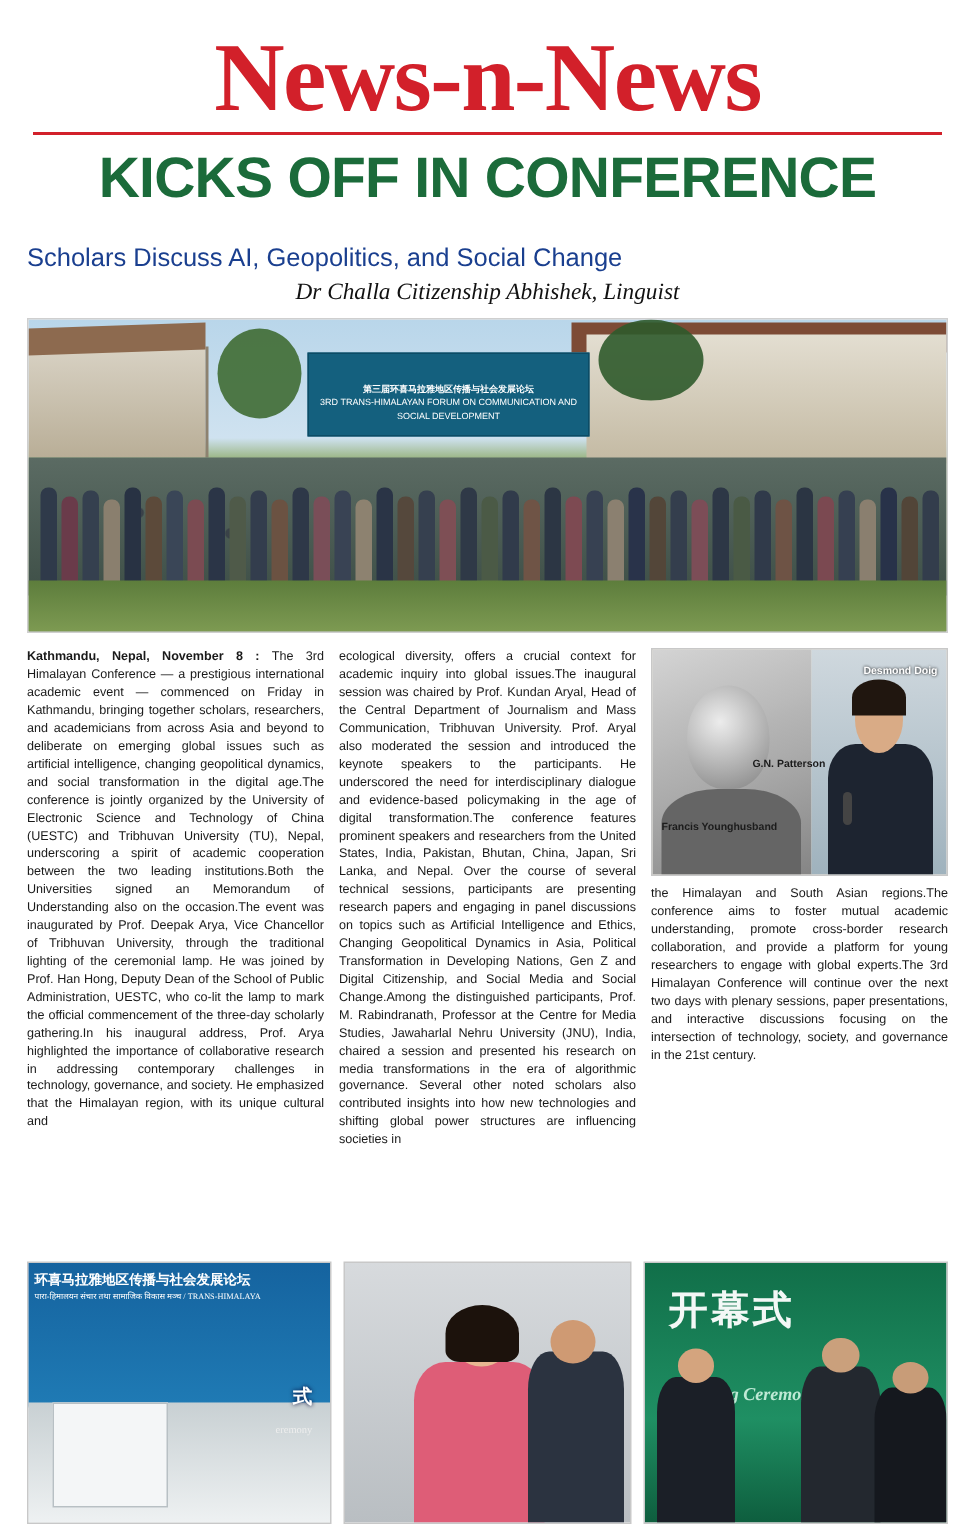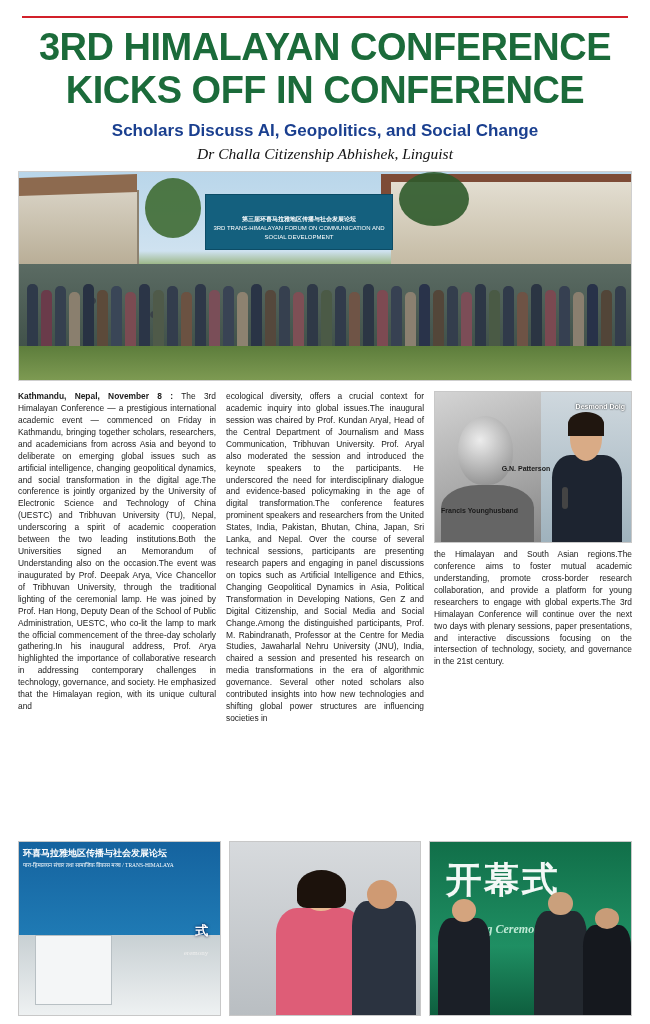--- a/index.html
+++ b/index.html
@@ -45,25 +45,25 @@
     color: #1b6b3a;
     font-family: "Liberation Sans", sans-serif;
     font-weight: bold;
     font-size: 38px;
     line-height: 1.12;
     letter-spacing: -0.5px;
     margin: 4px 0 2px 0;
   }
   .headline .line2 { display: block; }
   .subhead {
-    text-align: center;
+    text-align: left;
     color: #1a3f8f;
-    font-weight: bold;
+    font-weight: normal;
     font-size: 17px;
-    margin: 10px 0 4px 0;
+    margin: 22px 0 4px 0;
   }
   .byline {
     text-align: center;
     font-family: "Liberation Serif", serif;
     font-style: italic;
     font-size: 15.5px;
     color: #111;
     margin: 4px 0 8px 0;
   }
   
@@ -208,38 +208,38 @@
 
   .photo.p2 { width: 32%; background: linear-gradient(#c7ced2, #e7eaec); }
   .photo.p2 .wall { position: absolute; inset: 0; background: linear-gradient(#d7dadd, #b9bec2); }
   .photo.p2 .woman-body { position: absolute; left: 24%; bottom: 0; width: 46%; height: 62%; background: #de5d77; border-radius: 24% 24% 0 0; }
   .photo.p2 .woman-head { position: absolute; left: 38%; top: 20%; width: 20%; height: 20%; border-radius: 50%; background: #e8b792; }
   .photo.p2 .woman-hair { position: absolute; left: 35%; top: 16%; width: 26%; height: 22%; border-radius: 50% 50% 20% 20%; background: #1c120c; }
   .photo.p2 .man { position: absolute; right: 2%; bottom: 0; width: 34%; height: 66%; background: #2b3340; border-radius: 22% 22% 0 0; }
   .photo.p2 .man-head { position: absolute; right: 12%; top: 22%; width: 16%; height: 17%; border-radius: 50%; background: #cf9a73; }
 
   .photo.p3 { width: 34%; background: linear-gradient(#116f49, #1f8f63 60%, #0e5e3e 100%); }
-  .photo.p3 .cn { position: absolute; left: 8%; top: 8%; color: #fff; font-size: 36px; font-weight: bold; letter-spacing: 2px; opacity: .95; }
+  .photo.p3 .cn { position: absolute; left: 8%; top: 8%; color: #fff; font-size: 26px; font-weight: bold; letter-spacing: 2px; opacity: .95; }
   .photo.p3 .en { position: absolute; left: 10%; top: 46%; color: #bfe9d5; font-size: 12px; font-weight: bold; font-style: italic; }
   .photo.p3 .suitA { position: absolute; left: 4%; bottom: 0; width: 26%; height: 56%; background: #1b1f27; border-radius: 24% 24% 0 0; }
   .photo.p3 .suitB { position: absolute; right: 22%; bottom: 0; width: 26%; height: 60%; background: #23282f; border-radius: 24% 24% 0 0; }
   .photo.p3 .suitC { position: absolute; right: 0; bottom: 0; width: 24%; height: 52%; background: #15181e; border-radius: 24% 24% 0 0; }
   .photo.p3 .headA { position: absolute; left: 11%; bottom: 54%; width: 12%; height: 13%; border-radius: 50%; background: #d4a47e; }
   .photo.p3 .headB { position: absolute; right: 29%; bottom: 58%; width: 12%; height: 13%; border-radius: 50%; background: #caa07c; }
   .photo.p3 .headC { position: absolute; right: 6%; bottom: 50%; width: 12%; height: 12%; border-radius: 50%; background: #c89c78; }
 </style>
 </head>
 <body>
 
 <div class="page">
 
+  <div class="masthead">News-n-News</div>
   <div class="masthead-rule"></div>
 
   <div class="headline">
-    <span>3RD HIMALAYAN CONFERENCE</span>
     <span class="line2">KICKS OFF IN CONFERENCE</span>
   </div>
 
   <div class="subhead">Scholars Discuss AI, Geopolitics, and Social Change</div>
   <div class="byline">Dr Challa Citizenship Abhishek, Linguist</div>
 
   <div class="hero">
     <div class="roof-right"></div>
     <div class="bldg-left"></div>
     <div class="bldg-right"></div>

